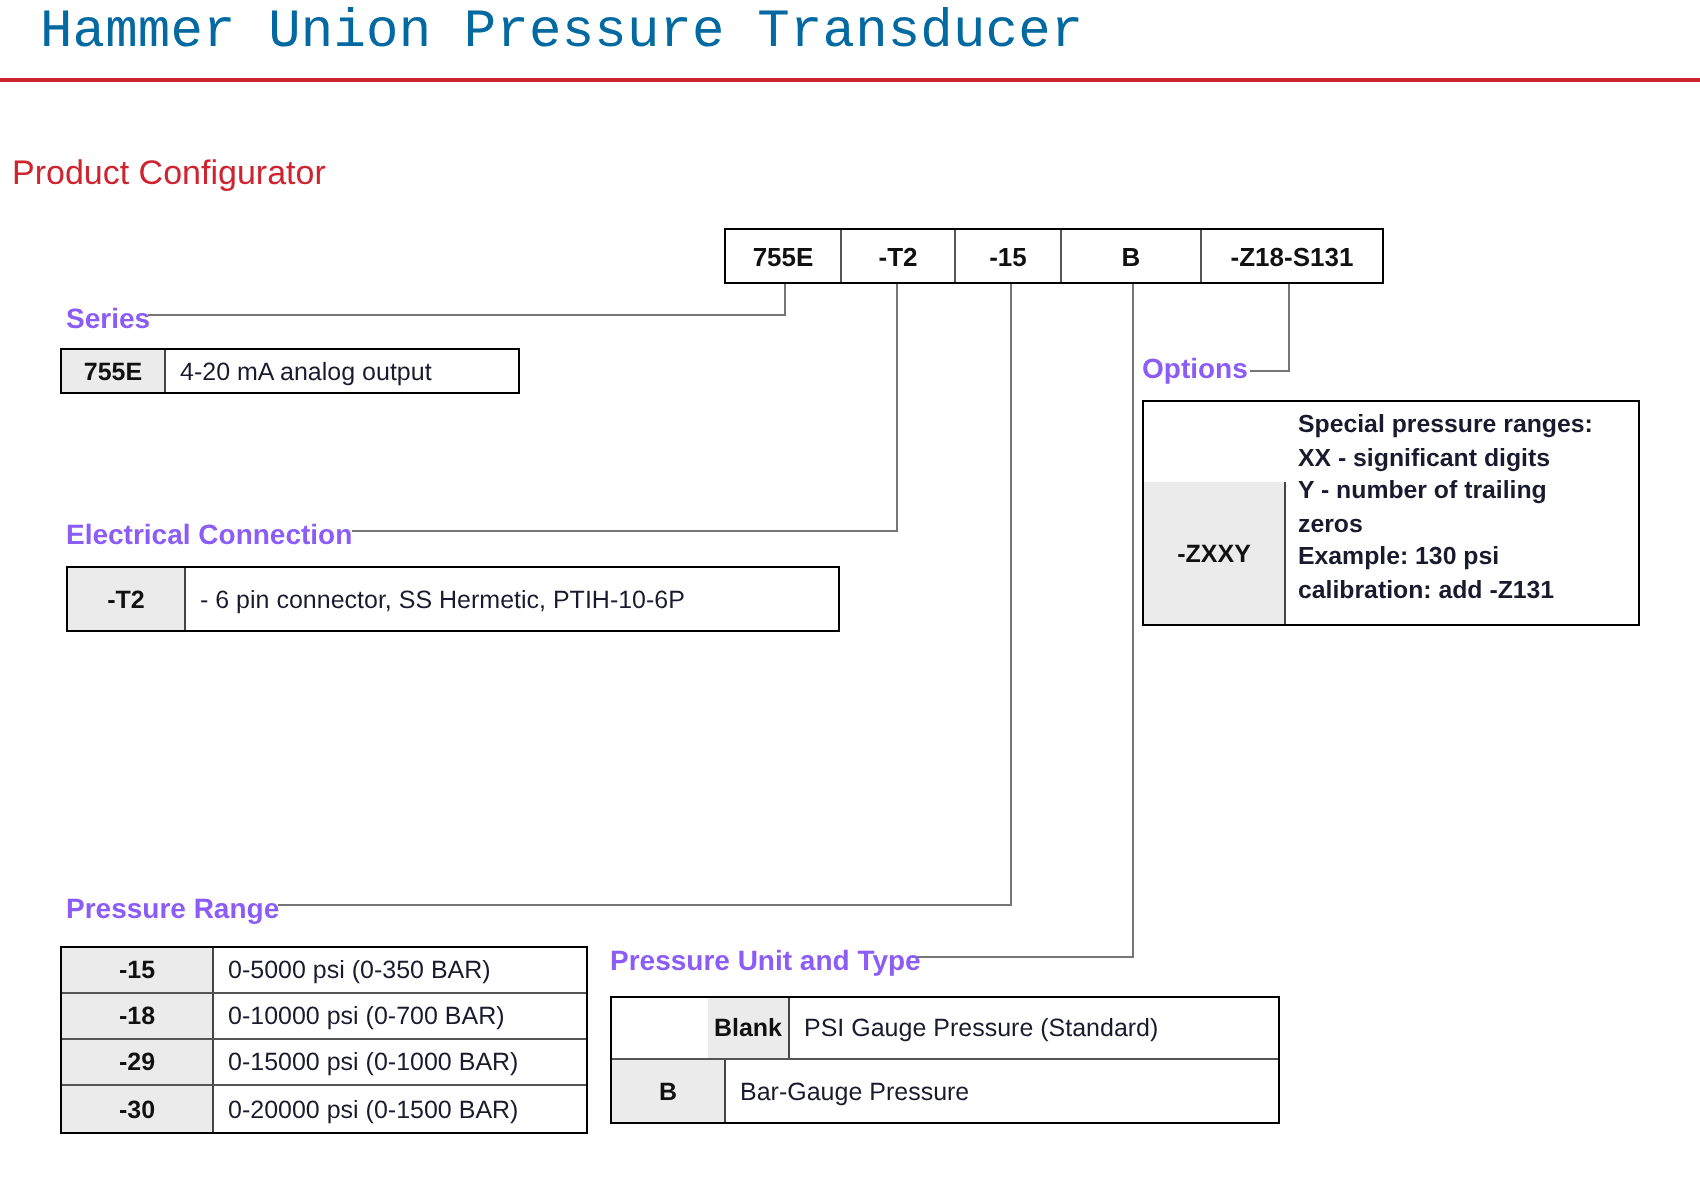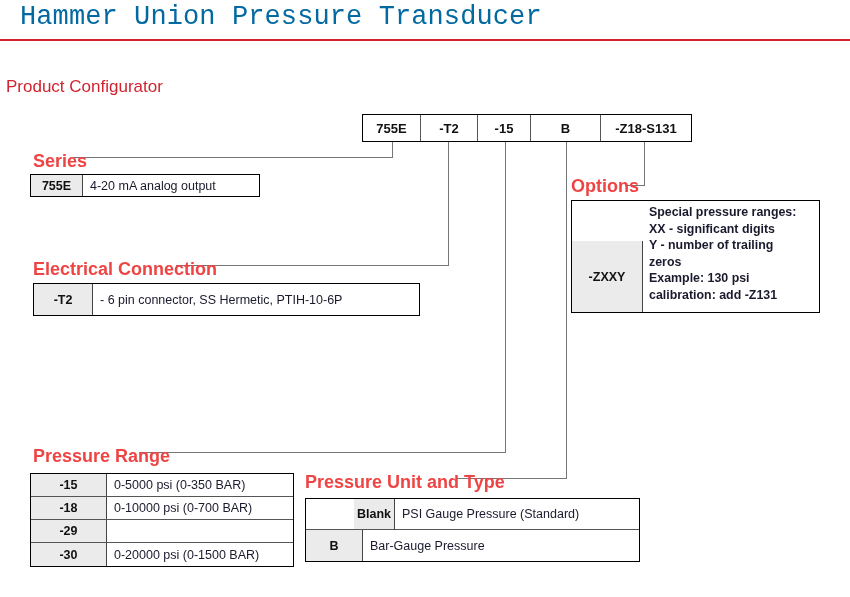--- a/index.html
+++ b/index.html
@@ -70,23 +70,23 @@
     font-weight: bold;
     color: #111;
     border-right: 1px solid #555;
     box-sizing: border-box;
     white-space: nowrap;
   }
   .pn-cell:last-child { border-right: none; }
 
   .grp-label {
     position: absolute;
-    font-size: 18px;
-    font-weight: bold;
-    color: #ef4444;
+    font-size: 14px;
+    font-weight: bold;
+    color: #8b5cf6;
     white-space: nowrap;
   }
 
   .tbl {
     position: absolute;
     border: 1.6px solid #000;
     box-sizing: border-box;
     background: #fff;
   }
   .trow {
@@ -226,20 +226,21 @@
       <div class="trow" style="height: 23px;">
         <div class="tcode" style="width: 76px;">-15</div>
         <div class="tdesc" style="flex: 1 1 0%;">0-5000 psi (0-350 BAR)</div>
       </div>
       <div class="trow" style="height: 23px;">
         <div class="tcode" style="width: 76px;">-18</div>
         <div class="tdesc" style="flex: 1 1 0%;">0-10000 psi (0-700 BAR)</div>
       </div>
       <div class="trow" style="height: 23px;">
         <div class="tcode" style="width: 76px;">-29</div>
+        <div class="tdesc" style="flex: 1 1 0%;">0-15000 psi (0-1000 BAR)</div>
       </div>
       <div class="trow" style="height: 23px;">
         <div class="tcode" style="width: 76px;">-30</div>
         <div class="tdesc" style="flex: 1 1 0%;">0-20000 psi (0-1500 BAR)</div>
       </div>
     </div>
 
   <div class="grp-label" style="left:305px; top:472px;">Pressure Unit and Type</div>
   <div class="tbl" id="tbl-unit" style="left:305px; top:498px; width:335px;">
       <div class="trow" style="height: 31px;">

